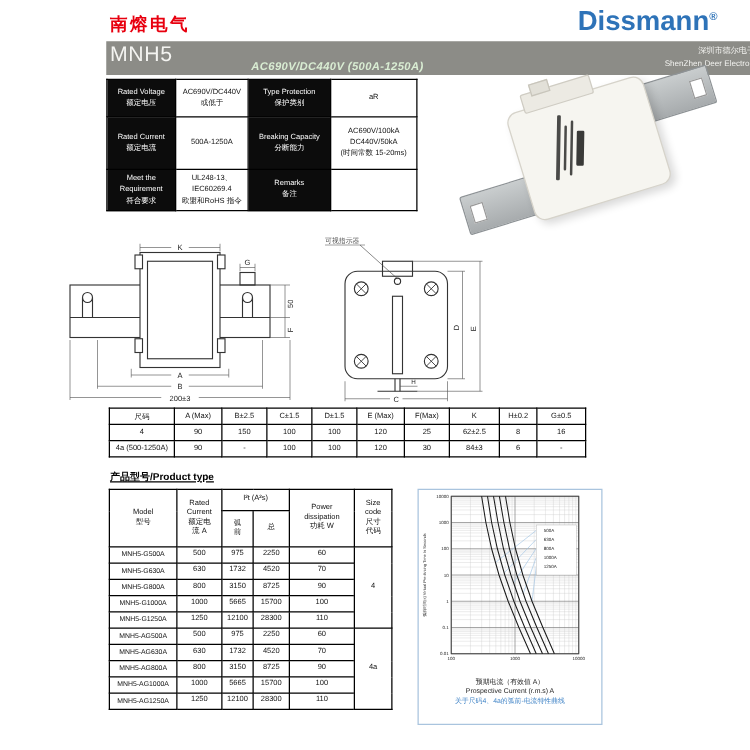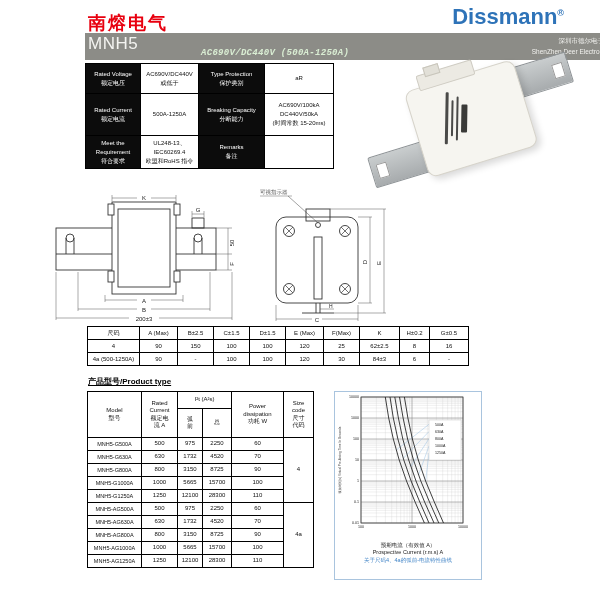--- a/index.html
+++ b/index.html
@@ -1,26 +1,26 @@
 <!DOCTYPE html>
 <html><head>
 <meta charset="utf-8">
 <style>
   html,body{margin:0;padding:0;background:#fff;}
   #page{position:relative;width:600px;height:600px;background:#ffffff;overflow:hidden;
         font-family:"Liberation Sans","DejaVu Sans",sans-serif;color:#111;}
   .abs{position:absolute;}
 
   
-  .logo-cn{left:88px;top:11px;font-size:18px;font-weight:bold;color:#e8000f;letter-spacing:2px;}
-  .brand{right:36px;top:4px;font-size:22px;color:#2e73b8;font-weight:bold;}
+  .logo-cn{left:88px;top:11px;font-size:14px;font-weight:bold;color:#e8000f;letter-spacing:2px;}
+  .brand{right:26px;top:4px;font-size:22px;color:#2e73b8;font-weight:bold;}
   .brand sup{font-size:9px;vertical-align:super;}
   .graybar{left:85px;top:33px;width:550px;height:27px;background:#8c8c87;}
   .model-txt{position:absolute;left:3px;top:1px;font-size:17px;color:#f4f4f1;letter-spacing:.5px;}
-  .ratings-txt{position:absolute;left:116px;bottom:2px;font-size:9px;font-weight:bold;font-style:italic;color:#d9edd3;letter-spacing:.3px;font-family:Liberation Mono, monospace;}
+  .ratings-txt{position:absolute;left:116px;bottom:2px;font-size:9px;font-weight:bold;font-style:italic;color:#d9edd3;letter-spacing:.3px;}
   .company{position:absolute;right:5px;top:3px;text-align:right;font-size:6.5px;line-height:1.65;color:#f2f2ef;}
 
   
   .spec{left:85px;top:63px;border-collapse:collapse;table-layout:fixed;}
   .spec td{border:1px solid #000;text-align:center;vertical-align:middle;font-size:6px;
            line-height:1.5;white-space:pre-line;padding:0 1px;background:#fff;}
   .spec td.lab{background:#0c0c0c;color:#fff;}
 
   
   .sec-title{font-size:8px;font-weight:bold;color:#000;}

